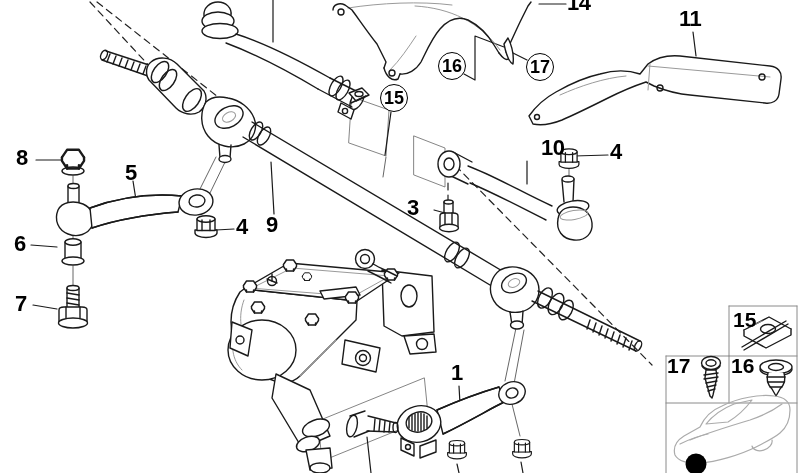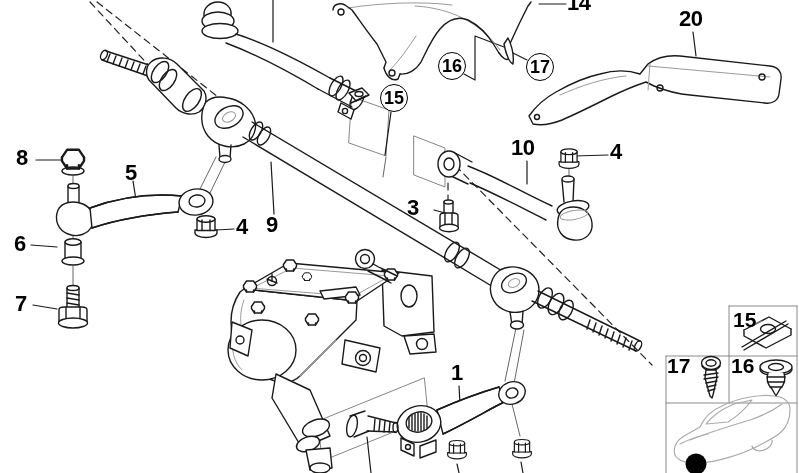--- a/index.html
+++ b/index.html
@@ -391,23 +391,23 @@
   </g>
 </svg>
 
 <div class="co" style="left:16px;top:147px">8</div>
 <div class="co" style="left:125px;top:162px">5</div>
 <div class="co" style="left:14px;top:233px">6</div>
 <div class="co" style="left:15px;top:293px">7</div>
 <div class="co" style="left:236px;top:216px">4</div>
 <div class="co" style="left:266px;top:214px">9</div>
 <div class="co" style="left:407px;top:197px">3</div>
-<div class="co" style="left:511px;top:137px">10</div>
+<div class="co" style="left:541px;top:137px">10</div>
 <div class="co" style="left:610px;top:141px">4</div>
-<div class="co" style="left:679px;top:8px">20</div>
+<div class="co" style="left:679px;top:8px">11</div>
 <div class="co" style="left:567px;top:-8px">14</div>
 <div class="co" style="left:451px;top:362px">1</div>
 
 <div class="cc" style="left:380px;top:84px">15</div>
 <div class="cc" style="left:438px;top:52px">16</div>
 <div class="cc" style="left:526px;top:53px">17</div>
 
 <div class="ci" style="left:733px;top:309px">15</div>
 <div class="ci" style="left:667px;top:355px">17</div>
 <div class="ci" style="left:731px;top:355px">16</div>

